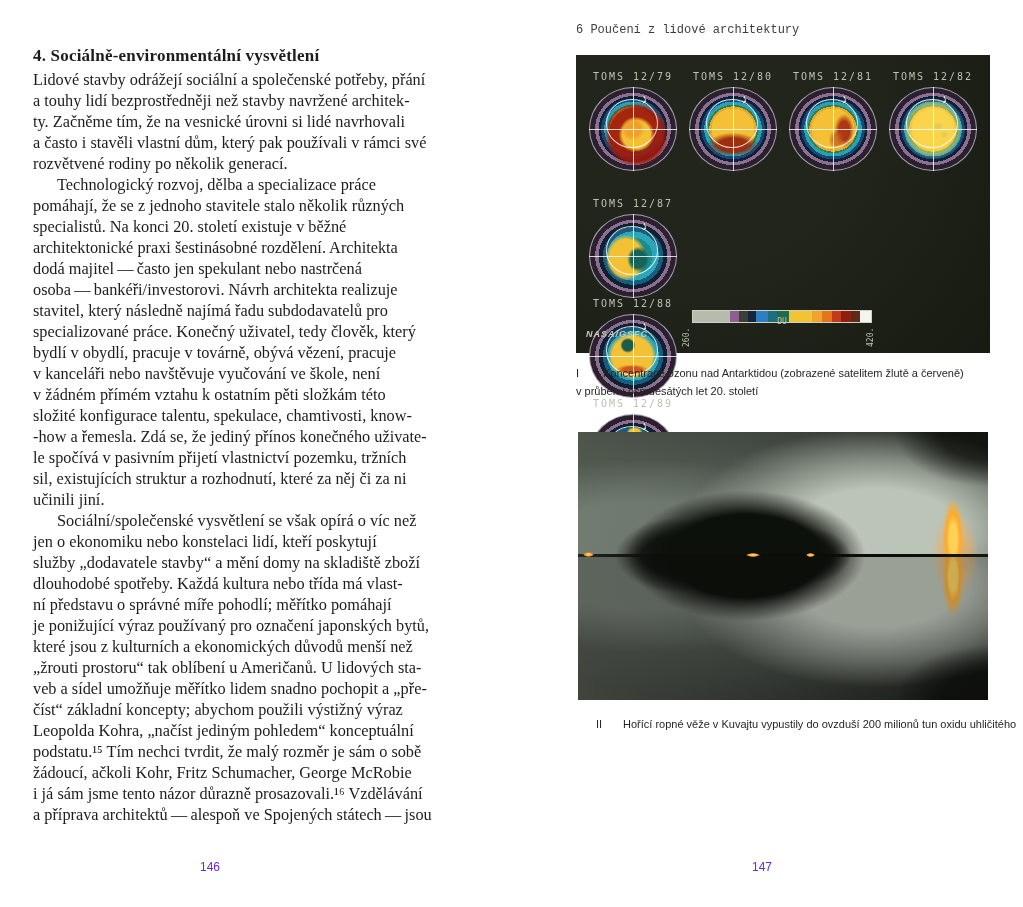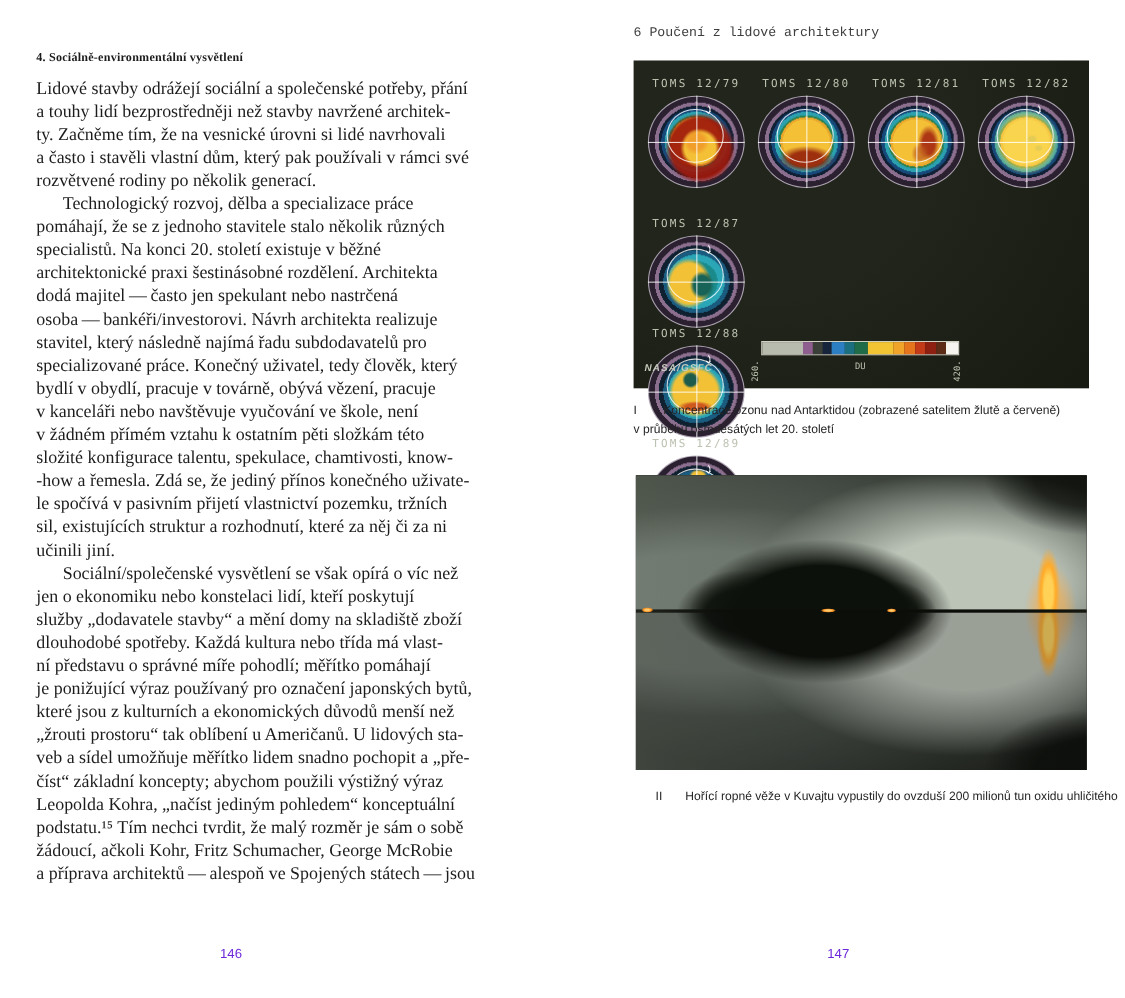--- a/index.html
+++ b/index.html
@@ -1,20 +1,20 @@
 <!DOCTYPE html>
 <html><head>
 <meta charset="utf-8">
 <style>
   html,body{margin:0;padding:0;}
   body{width:1023px;height:907px;position:relative;background:#ffffff;overflow:hidden;
        font-family:"Liberation Serif",serif;color:#1c1c1c;}
 
   
-  .heading{position:absolute;left:33px;top:46px;font-size:11px;font-weight:bold;
+  .heading{position:absolute;left:33px;top:46px;font-size:17px;font-weight:bold;
            letter-spacing:.2px;white-space:nowrap;}
   .body-text{position:absolute;left:33px;top:69px;width:478px;font-size:16.3px;}
   .tline{height:21px;line-height:21px;white-space:nowrap;}
   .para.indented .tline:first-child{text-indent:24px;}
 
   .pageno{position:absolute;top:860px;width:60px;text-align:left;
           font-family:"Liberation Sans",sans-serif;font-size:12px;color:#6d28d9;}
   .pageno-left{left:200px;}
   .pageno-right{left:752px;}
 
@@ -68,21 +68,21 @@
   .coast-arrow{position:absolute;left:57%;top:8%;width:10px;height:14px;}
 
   .colorbar{position:absolute;left:116px;top:255px;width:180px;height:13px;display:flex;
             border:1px solid #cfcfc2;box-sizing:border-box;}
   .cb-seg{height:100%;}
   .cb-label{font-family:"DejaVu Sans Mono",monospace;font-size:8px;color:#bcc2b0;}
   .cb-left,.cb-right{position:absolute;top:270px;height:22px;writing-mode:vertical-rl;
                      transform:rotate(180deg);}
   .cb-left{left:106px;}
   .cb-right{left:290px;}
-  .cb-unit{position:absolute;left:116px;top:273px;width:180px;text-align:center;}
+  .cb-unit{position:absolute;left:116px;top:262px;width:180px;text-align:center;}
   .credit{position:absolute;left:10px;top:274px;font-family:"Liberation Sans",sans-serif;
           font-size:9px;font-style:italic;font-weight:bold;color:#c5c9bb;letter-spacing:1px;}
 
   
   .caption{position:absolute;font-family:"Liberation Sans",sans-serif;font-size:11px;
            color:#262626;line-height:17px;}
   .caption-1{left:576px;top:365px;width:430px;}
   .caption-2{left:596px;top:716px;width:447px;}
   .cap-num{display:inline-block;width:27px;}
   .cap-cont{margin-top:1px;}
@@ -151,20 +151,21 @@
       <div class="tline">dlouhodobé spotřeby. Každá kultura nebo třída má vlast-</div>
       <div class="tline">ní představu o správné míře pohodlí; měřítko pomáhají</div>
       <div class="tline">je ponižující výraz používaný pro označení japonských bytů,</div>
       <div class="tline">které jsou z kulturních a ekonomických důvodů menší než</div>
       <div class="tline">„žrouti prostoru“ tak oblíbení u Američanů. U lidových sta-</div>
       <div class="tline">veb a sídel umožňuje měřítko lidem snadno pochopit a „pře-</div>
       <div class="tline">číst“ základní koncepty; abychom použili výstižný výraz</div>
       <div class="tline">Leopolda Kohra, „načíst jediným pohledem“ konceptuální</div>
       <div class="tline">podstatu.¹⁵ Tím nechci tvrdit, že malý rozměr je sám o sobě</div>
       <div class="tline">žádoucí, ačkoli Kohr, Fritz Schumacher, George McRobie</div>
+      <div class="tline">i já sám jsme tento názor důrazně prosazovali.¹⁶ Vzdělávání</div>
       <div class="tline">a příprava architektů — alespoň ve Spojených státech — jsou</div>
     </div>
   </div>
 
 <div class="pageno pageno-left">146</div>
 
 <div class="running-head">6 Poučení z lidové architektury</div>
 
 <div class="toms-panel">
   <div class="toms-row r0" id="toms-row-0">

